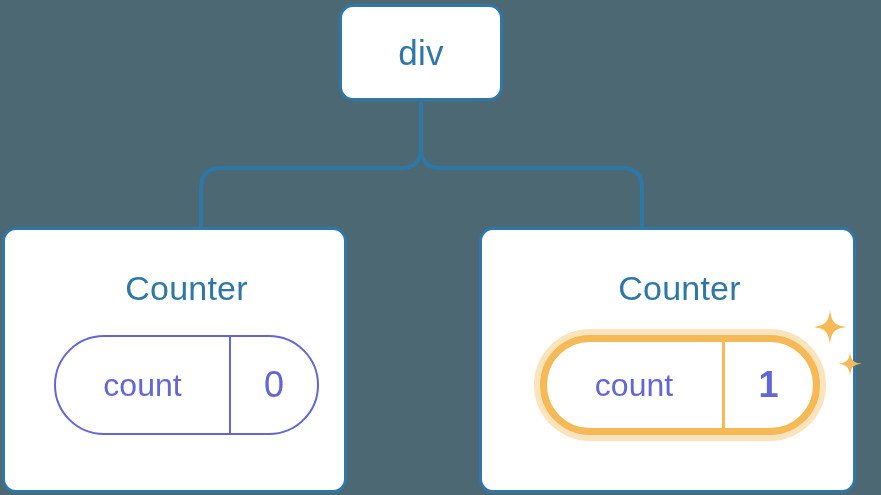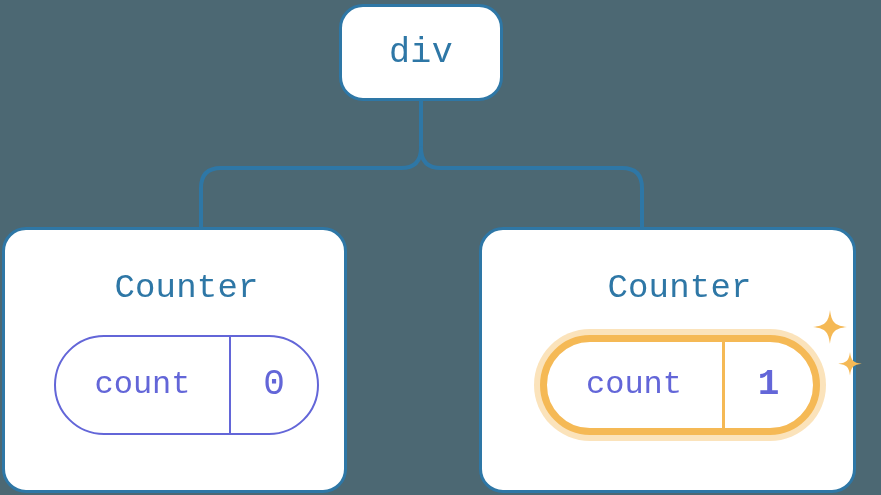--- a/index.html
+++ b/index.html
@@ -27,23 +27,22 @@
     top: 0;
     width: 881px;
     height: 495px;
   }
 
   
   .node {
     position: absolute;
     background: #ffffff;
     border: 3px solid #2e77a6;
-    border-radius: 24px;
+    border-radius: 14px;
     box-sizing: border-box;
-    font-family: Liberation Mono, monospace;
   }
 
   #node-div {
     left: 339px;
     top: 4px;
     width: 164px;
     height: 97px;
     display: flex;
     align-items: center;
     justify-content: center;

